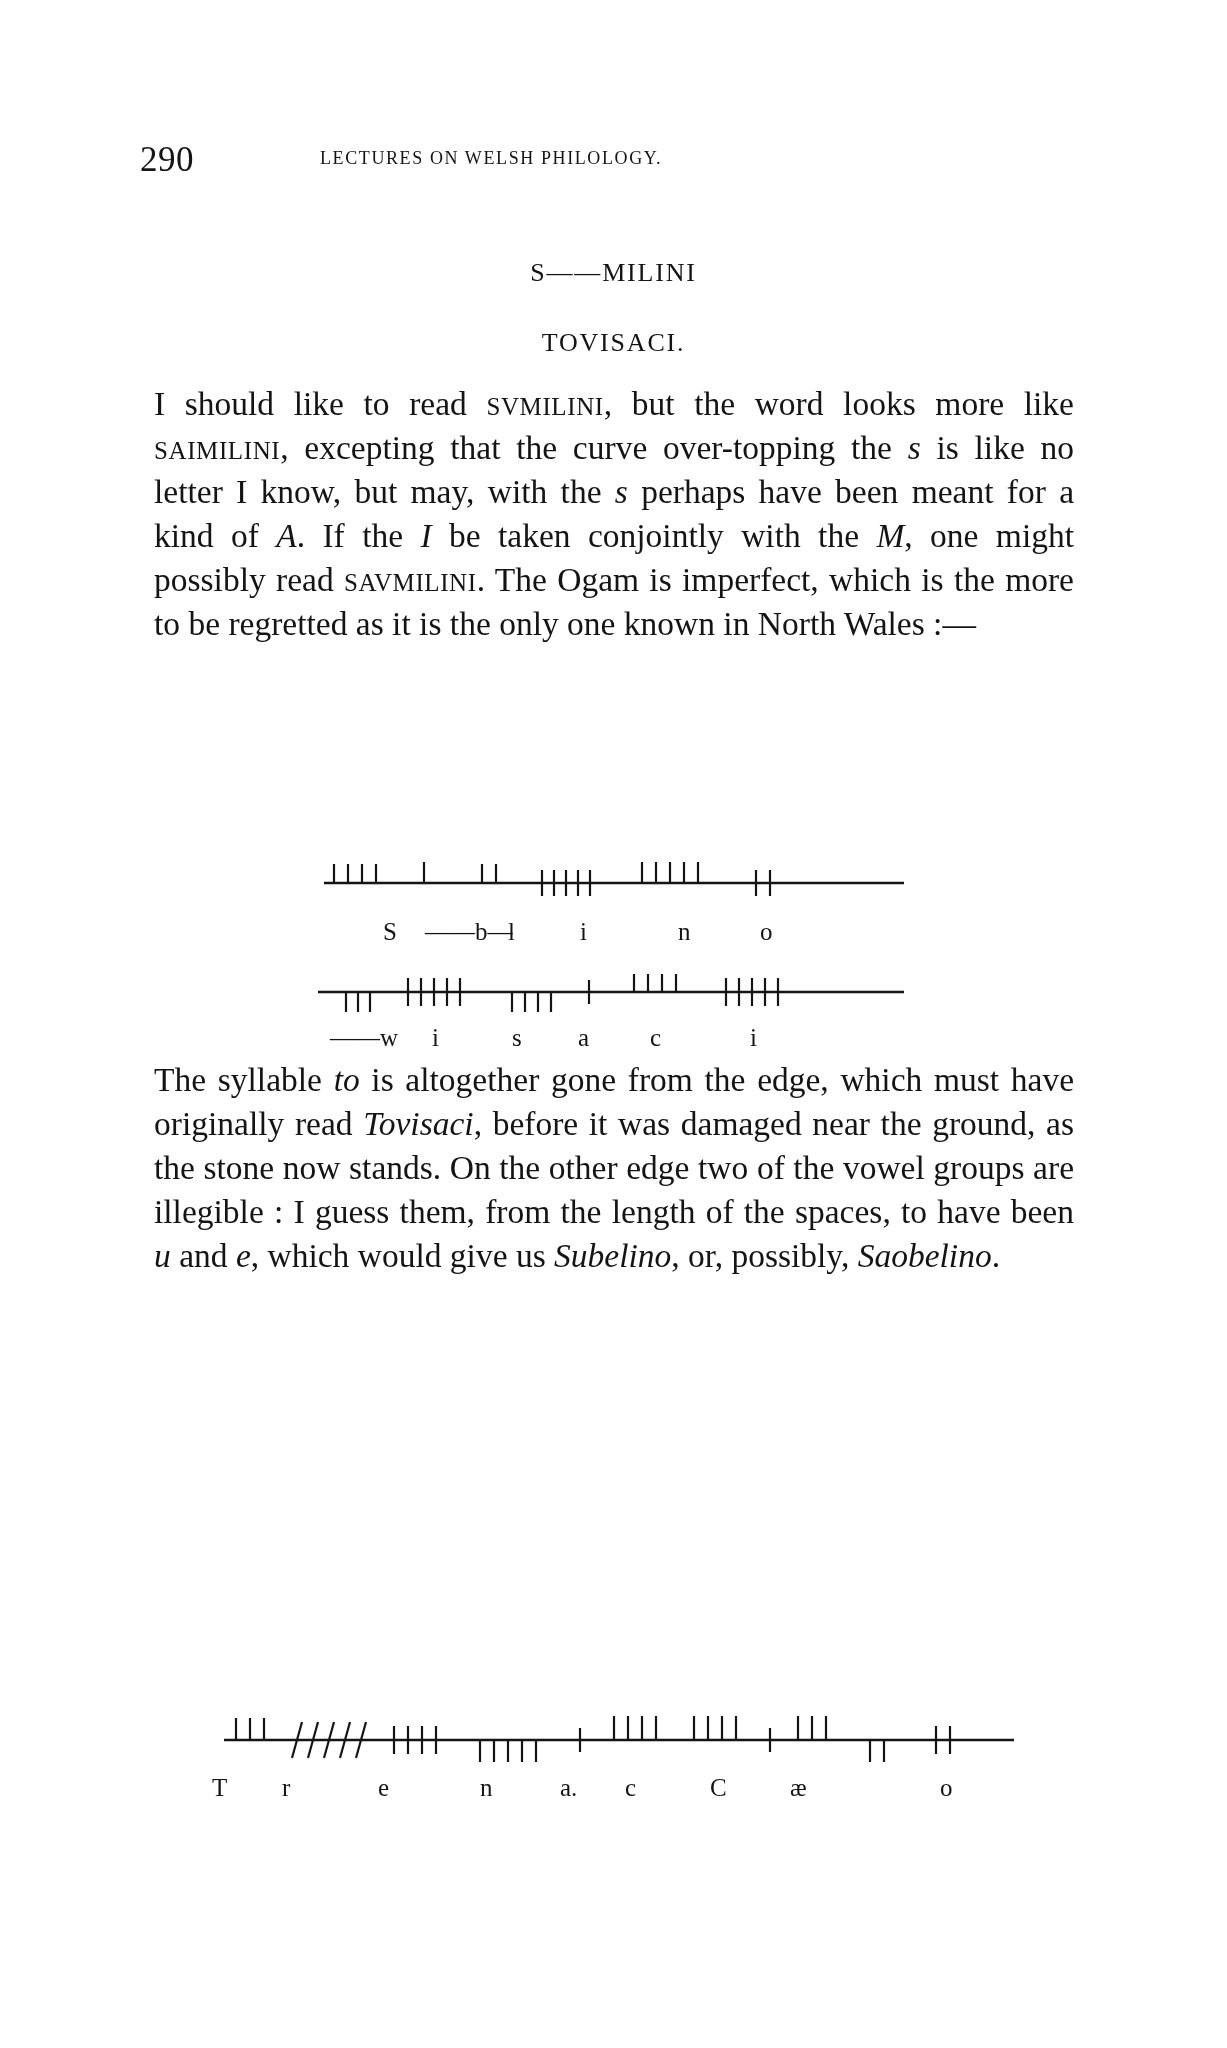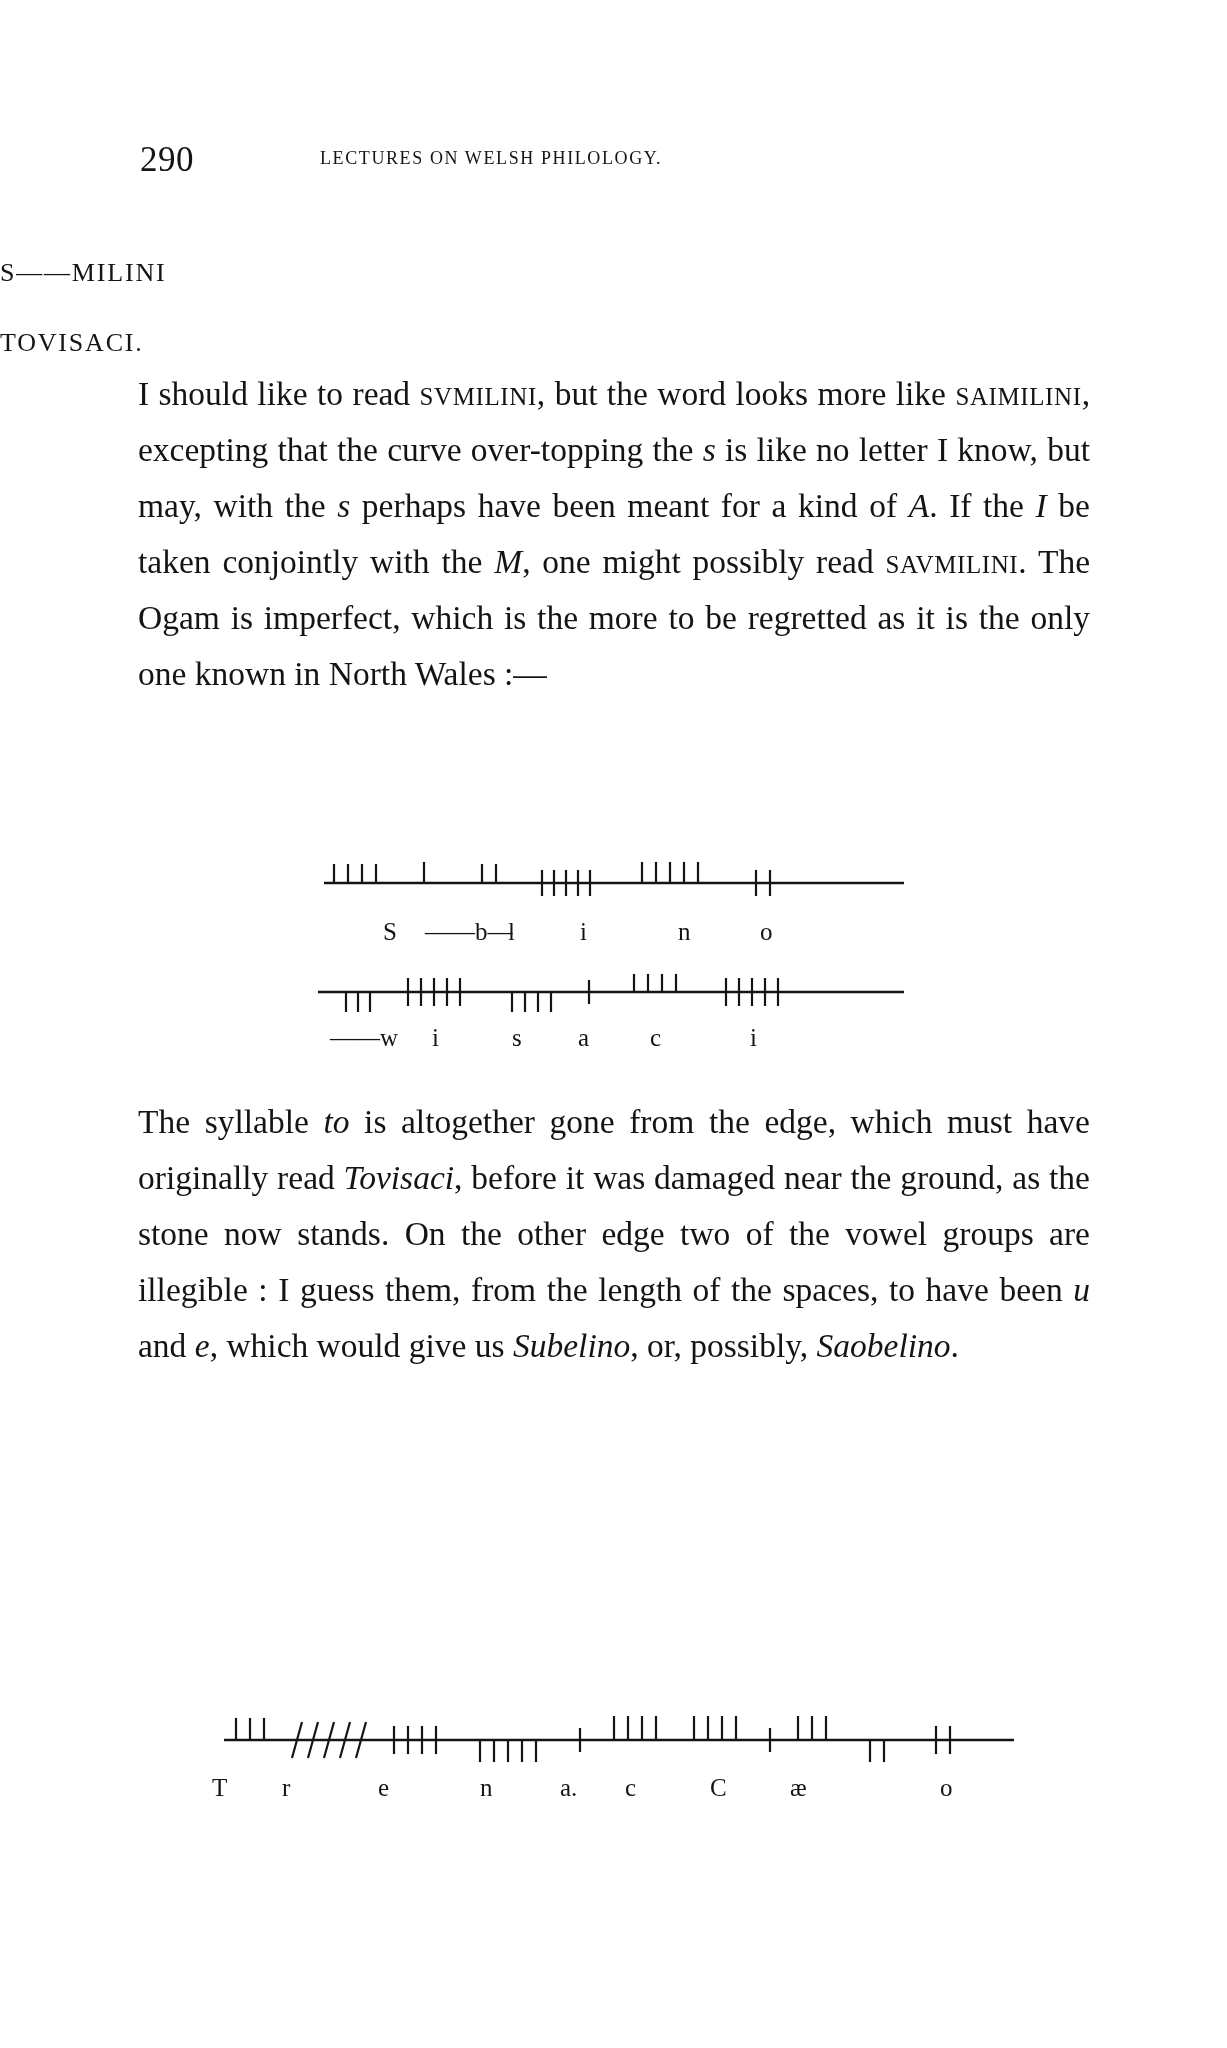--- a/index.html
+++ b/index.html
@@ -41,37 +41,37 @@
     position: absolute;
     left: 320px;
     top: 8px;
     font-size: 18px;
     letter-spacing: 1.6px;
     font-variant: small-caps;
     text-transform: uppercase;
   }
   
   .insc-line {
-    text-align: left;
+    text-align: center;
     letter-spacing: 1.8px;
     font-size: 26px;
     text-transform: uppercase;
   }
   .insc-1 { position: absolute; top: 258px; left: 0; width: 1227px; }
   .insc-2 { position: absolute; top: 316px; left: 0; width: 1227px; margin-top: 12px; }
   
   .col {
     position: absolute;
     left: 138px;
     width: 952px;
   }
   p.body {
-    margin: 0;
+    margin: 16px;
     font-size: 33.5px;
-    line-height: 56px;
+    line-height: 44px;
     text-align: justify;
     text-justify: inter-word;
   }
   p.body.indent { text-indent: 46px; }
   .sc {
     font-variant: small-caps;
     text-transform: lowercase;
     letter-spacing: 0.6px;
     font-size: 35px;
   }
@@ -182,21 +182,21 @@
     <div class="ogam-labels">
       <span style="left:330px">——w</span>
       <span style="left:432px">i</span>
       <span style="left:512px">s</span>
       <span style="left:578px">a</span>
       <span style="left:650px">c</span>
       <span style="left:750px">i</span>
     </div>
   </div>
 
-  <div class="col" style="top: 1094px;">
+  <div class="col" style="top: 1042px;">
     <p class="body"><span>The syllable </span><span class="it">to</span><span> is altogether gone from the edge, which must have originally read </span><span class="it">Tovisaci</span><span>, before it was damaged near the ground, as the stone now stands.   On the other edge two of the vowel groups are illegible : I guess them, from the length of the spaces, to have been </span><span class="it">u</span><span> and </span><span class="it">e</span><span>, which would give us </span><span class="it">Subelino</span><span>, or, possibly, </span><span class="it">Saobelino</span><span>.</span></p>
   </div>
 
 
   <div class="ogam" style="top: 1700px;">
     <svg width="840" height="74" viewBox="0 0 840 74">
       <line x1="30" y1="40" x2="820" y2="40" stroke="#141414" stroke-width="2.4"></line>
 
       <line x1="42" y1="18" x2="42" y2="40" stroke="#141414" stroke-width="2.2"></line>
       <line x1="56" y1="18" x2="56" y2="40" stroke="#141414" stroke-width="2.2"></line>

